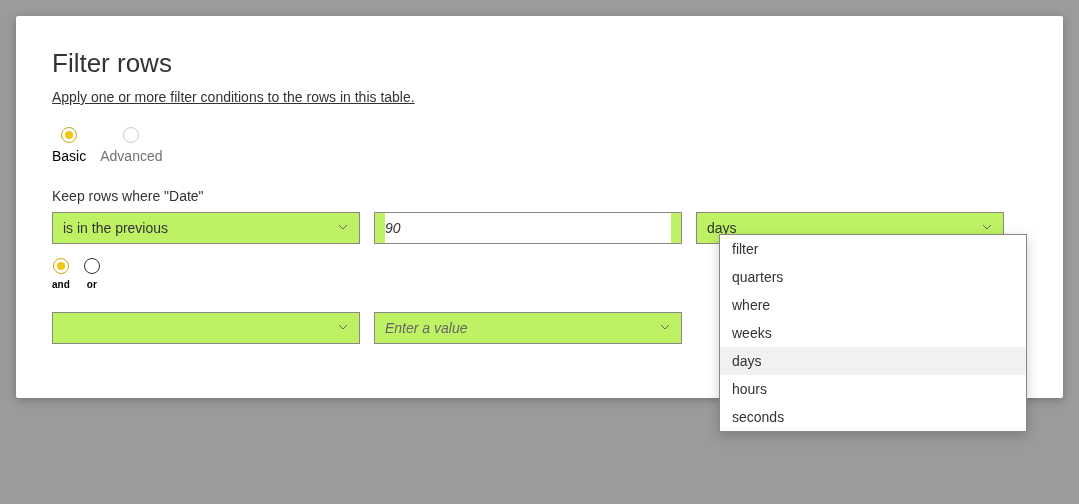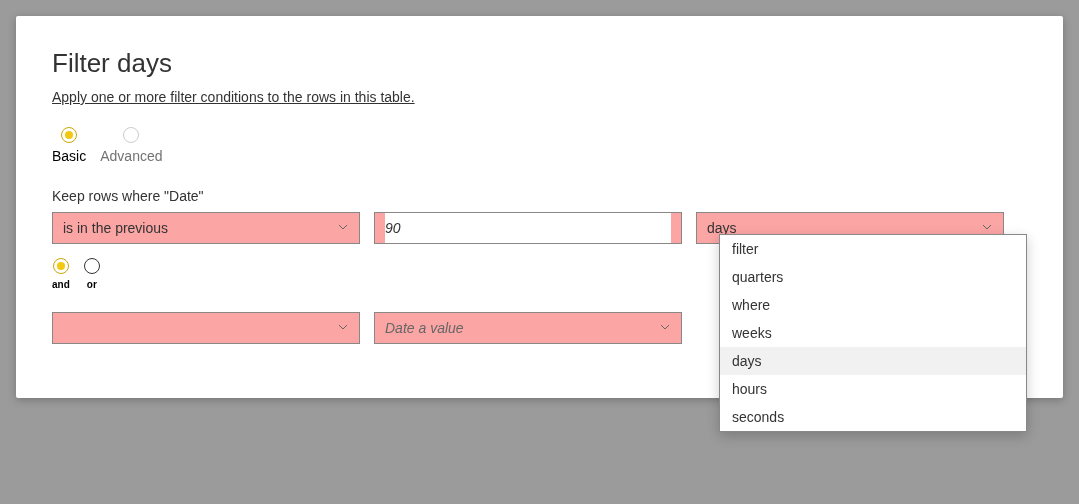--- a/index.html
+++ b/index.html
@@ -46,21 +46,21 @@
     .radio-dot {
       width: 8px; height: 8px; border-radius: 50%; background: #f2c811;
     }
     .radio-opt:not(.selected) .radio-dot { display: none; }
     .radio-opt.and-or { font-size: 10px; font-weight: bold; }
     .radio-opt.and-or .radio-circle { border-width: 1.5px; border-color: #333; }
     .radio-opt.and-or.selected .radio-circle { border-color: #c9a707; }
     .keep-label { font-size: 14px; color: #333; margin-bottom: 8px; }
     .row { display: flex; gap: 14px; }
     .dd, .txt {
-      height: 32px; border: 1px solid #8a8886; background: #fca5a5;
+      height: 32px; border: 1px solid #8a8886; background: #bef264;
       display: flex; align-items: center; padding: 0 10px;
       font-size: 14px; color: #333; position: relative;
       cursor: pointer;
     }
     .dd { justify-content: space-between; }
     .dd .chev { color: #666; }
     .txt input {
       border: none; outline: none; width: 100%; height: 100%;
       font-size: 14px; font-family: inherit; color: #333;
       padding: 0;
@@ -86,21 +86,21 @@
       color: #333;
       cursor: pointer;
     }
     .dropdown-item.sel { background: #f1f1f1; }
     .row2 { margin-top: 0; }
   </style>
 </head>
 <body>
 
 <div class="dialog">
-  <h1 class="title">Filter days</h1>
+  <h1 class="title">Filter rows</h1>
   <p class="subtitle">Apply one or more filter conditions to the rows in this table.</p>
 
   <div class="radio-row">
     <label class="radio-opt selected">
       <span class="radio-circle">
           <span class="radio-dot"></span>
         </span>
       <span>Basic</span>
     </label>
     <label class="radio-opt disabled">
@@ -149,21 +149,21 @@
   <div class="row row2">
     <div class="dd col1">
       <span></span>
       <span class="chev">
         <svg width="12" height="12" viewBox="0 0 12 12">
             <path d="M2 4 L6 8 L10 4" stroke="#666" stroke-width="1" fill="none"></path>
           </svg>
       </span>
     </div>
     <div class="dd col2">
-      <span style="color:#666;font-style:italic">Date a value</span>
+      <span style="color:#666;font-style:italic">Enter a value</span>
       <span class="chev">
         <svg width="12" height="12" viewBox="0 0 12 12">
             <path d="M2 4 L6 8 L10 4" stroke="#666" stroke-width="1" fill="none"></path>
           </svg>
       </span>
     </div>
   </div>
 
   <div class="dropdown-list" id="unit-list">
       <div class="dropdown-item">filter</div>

